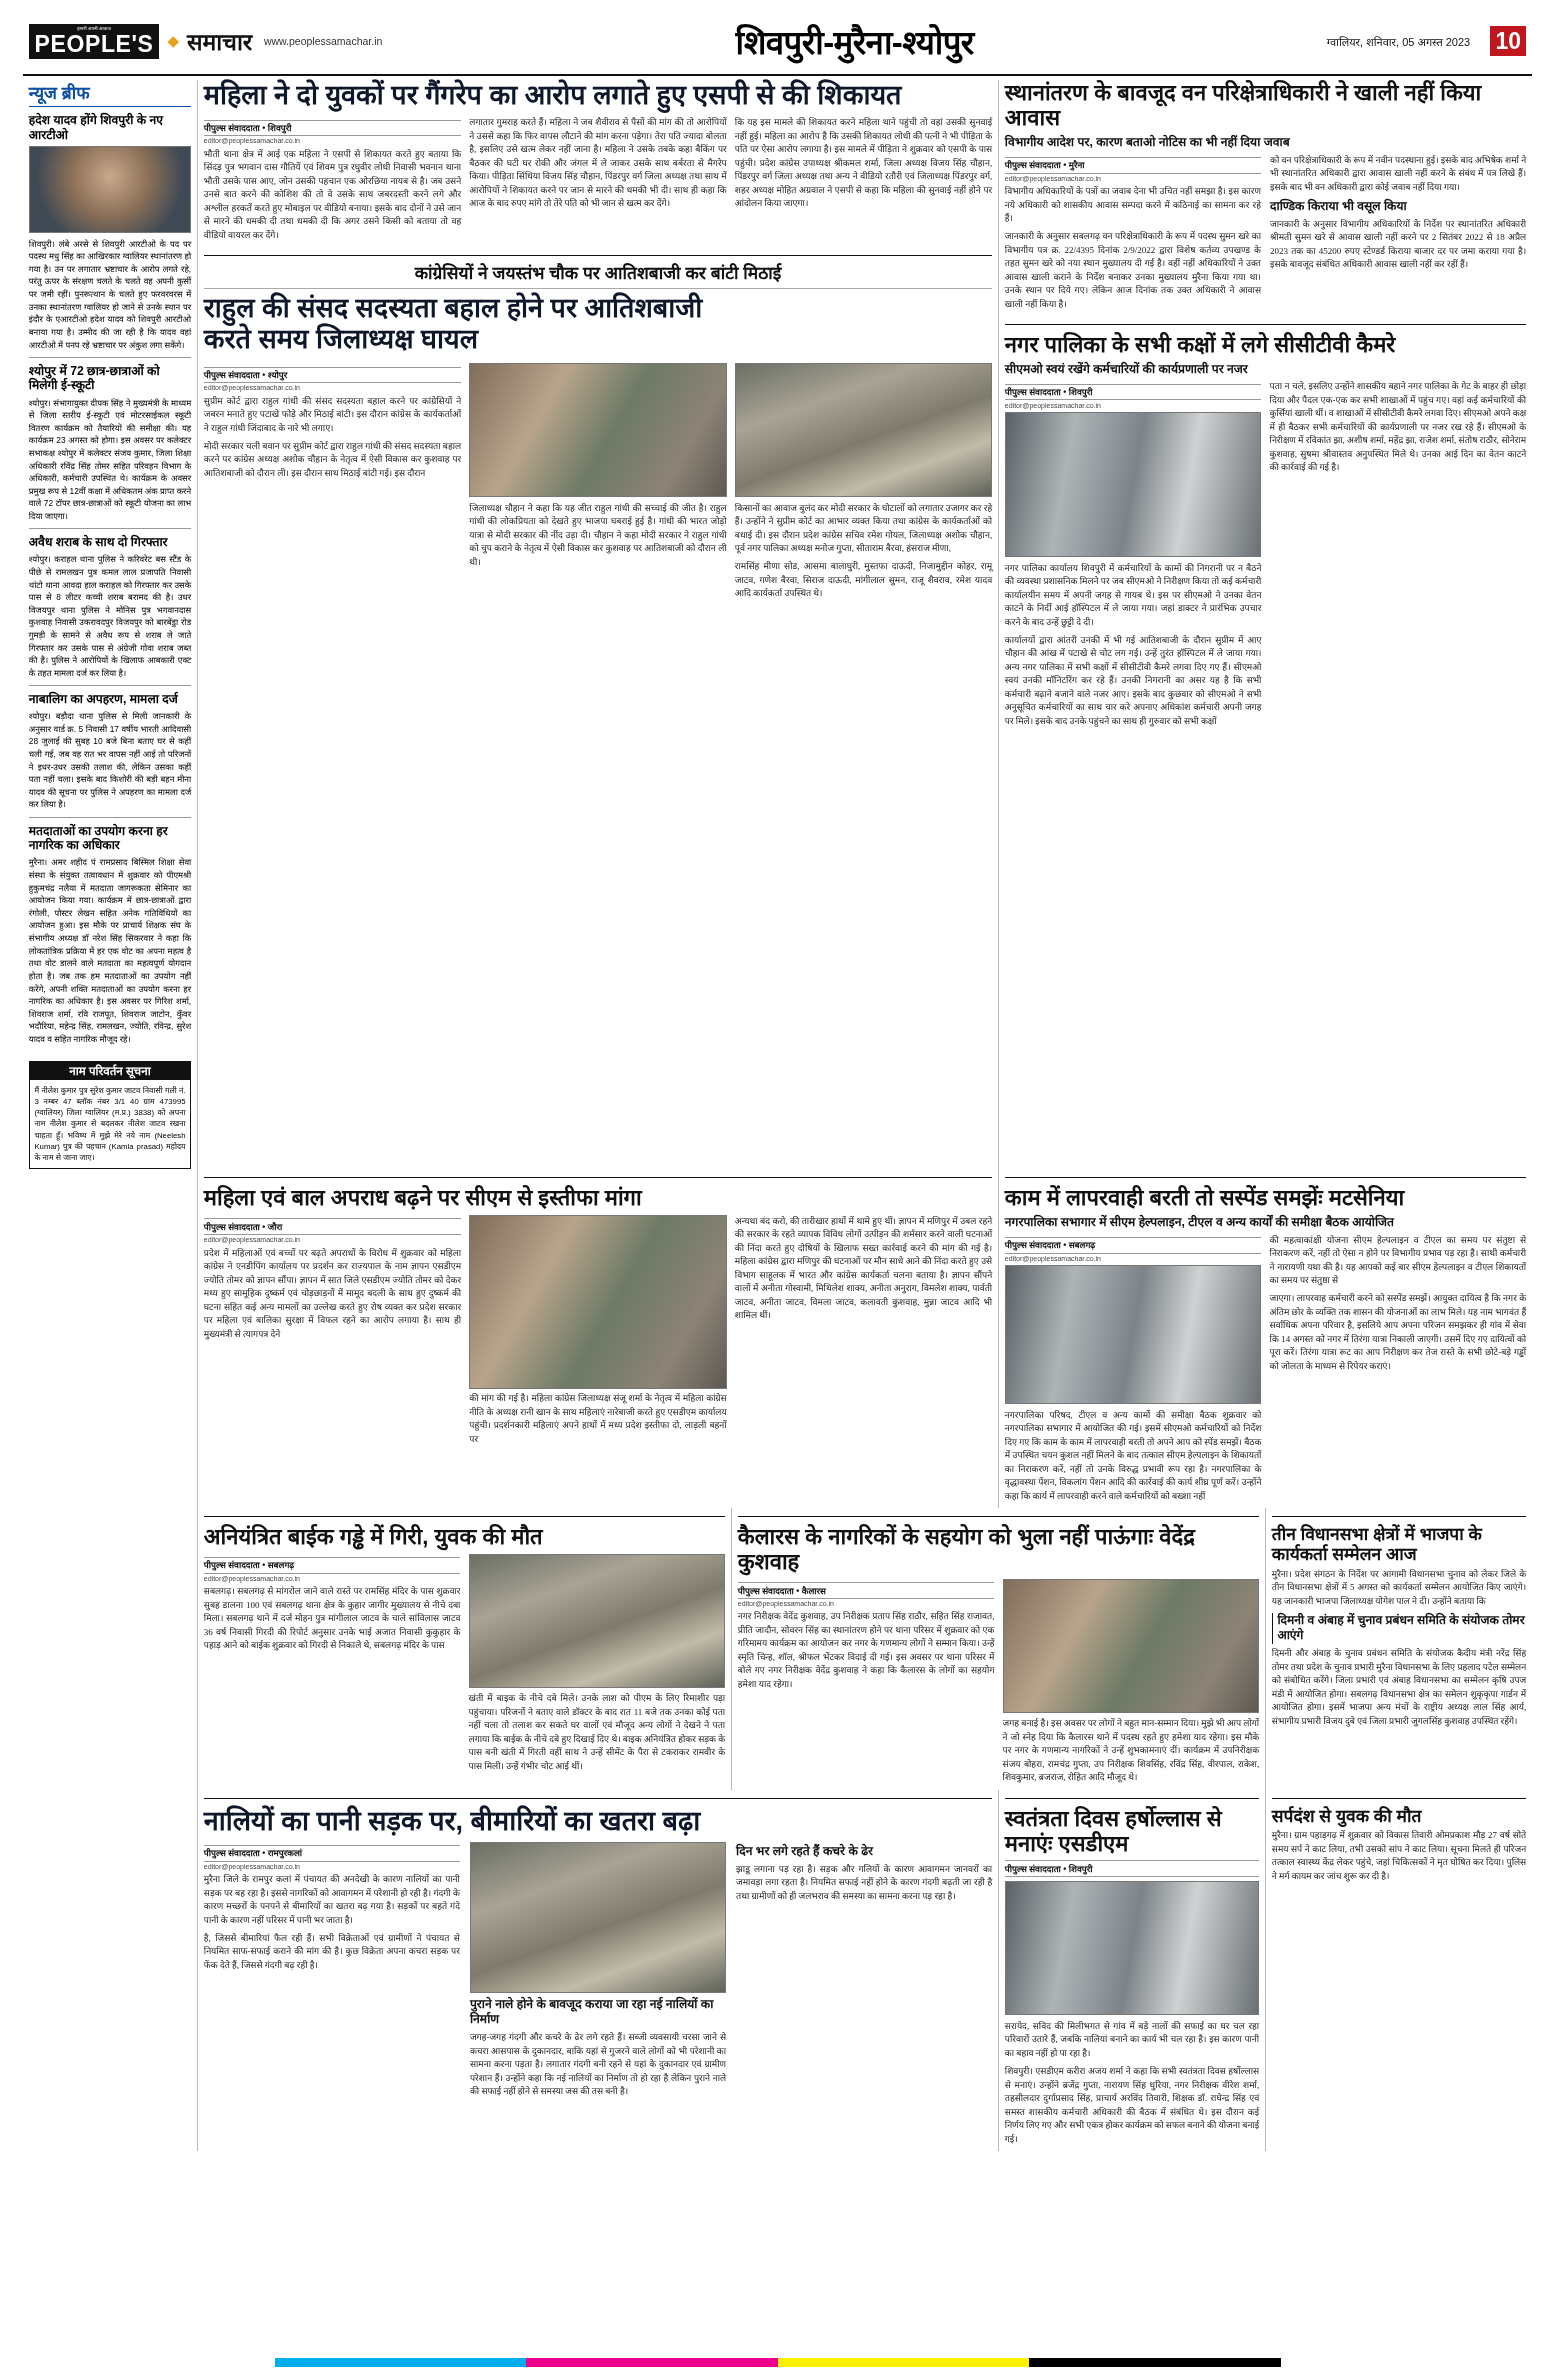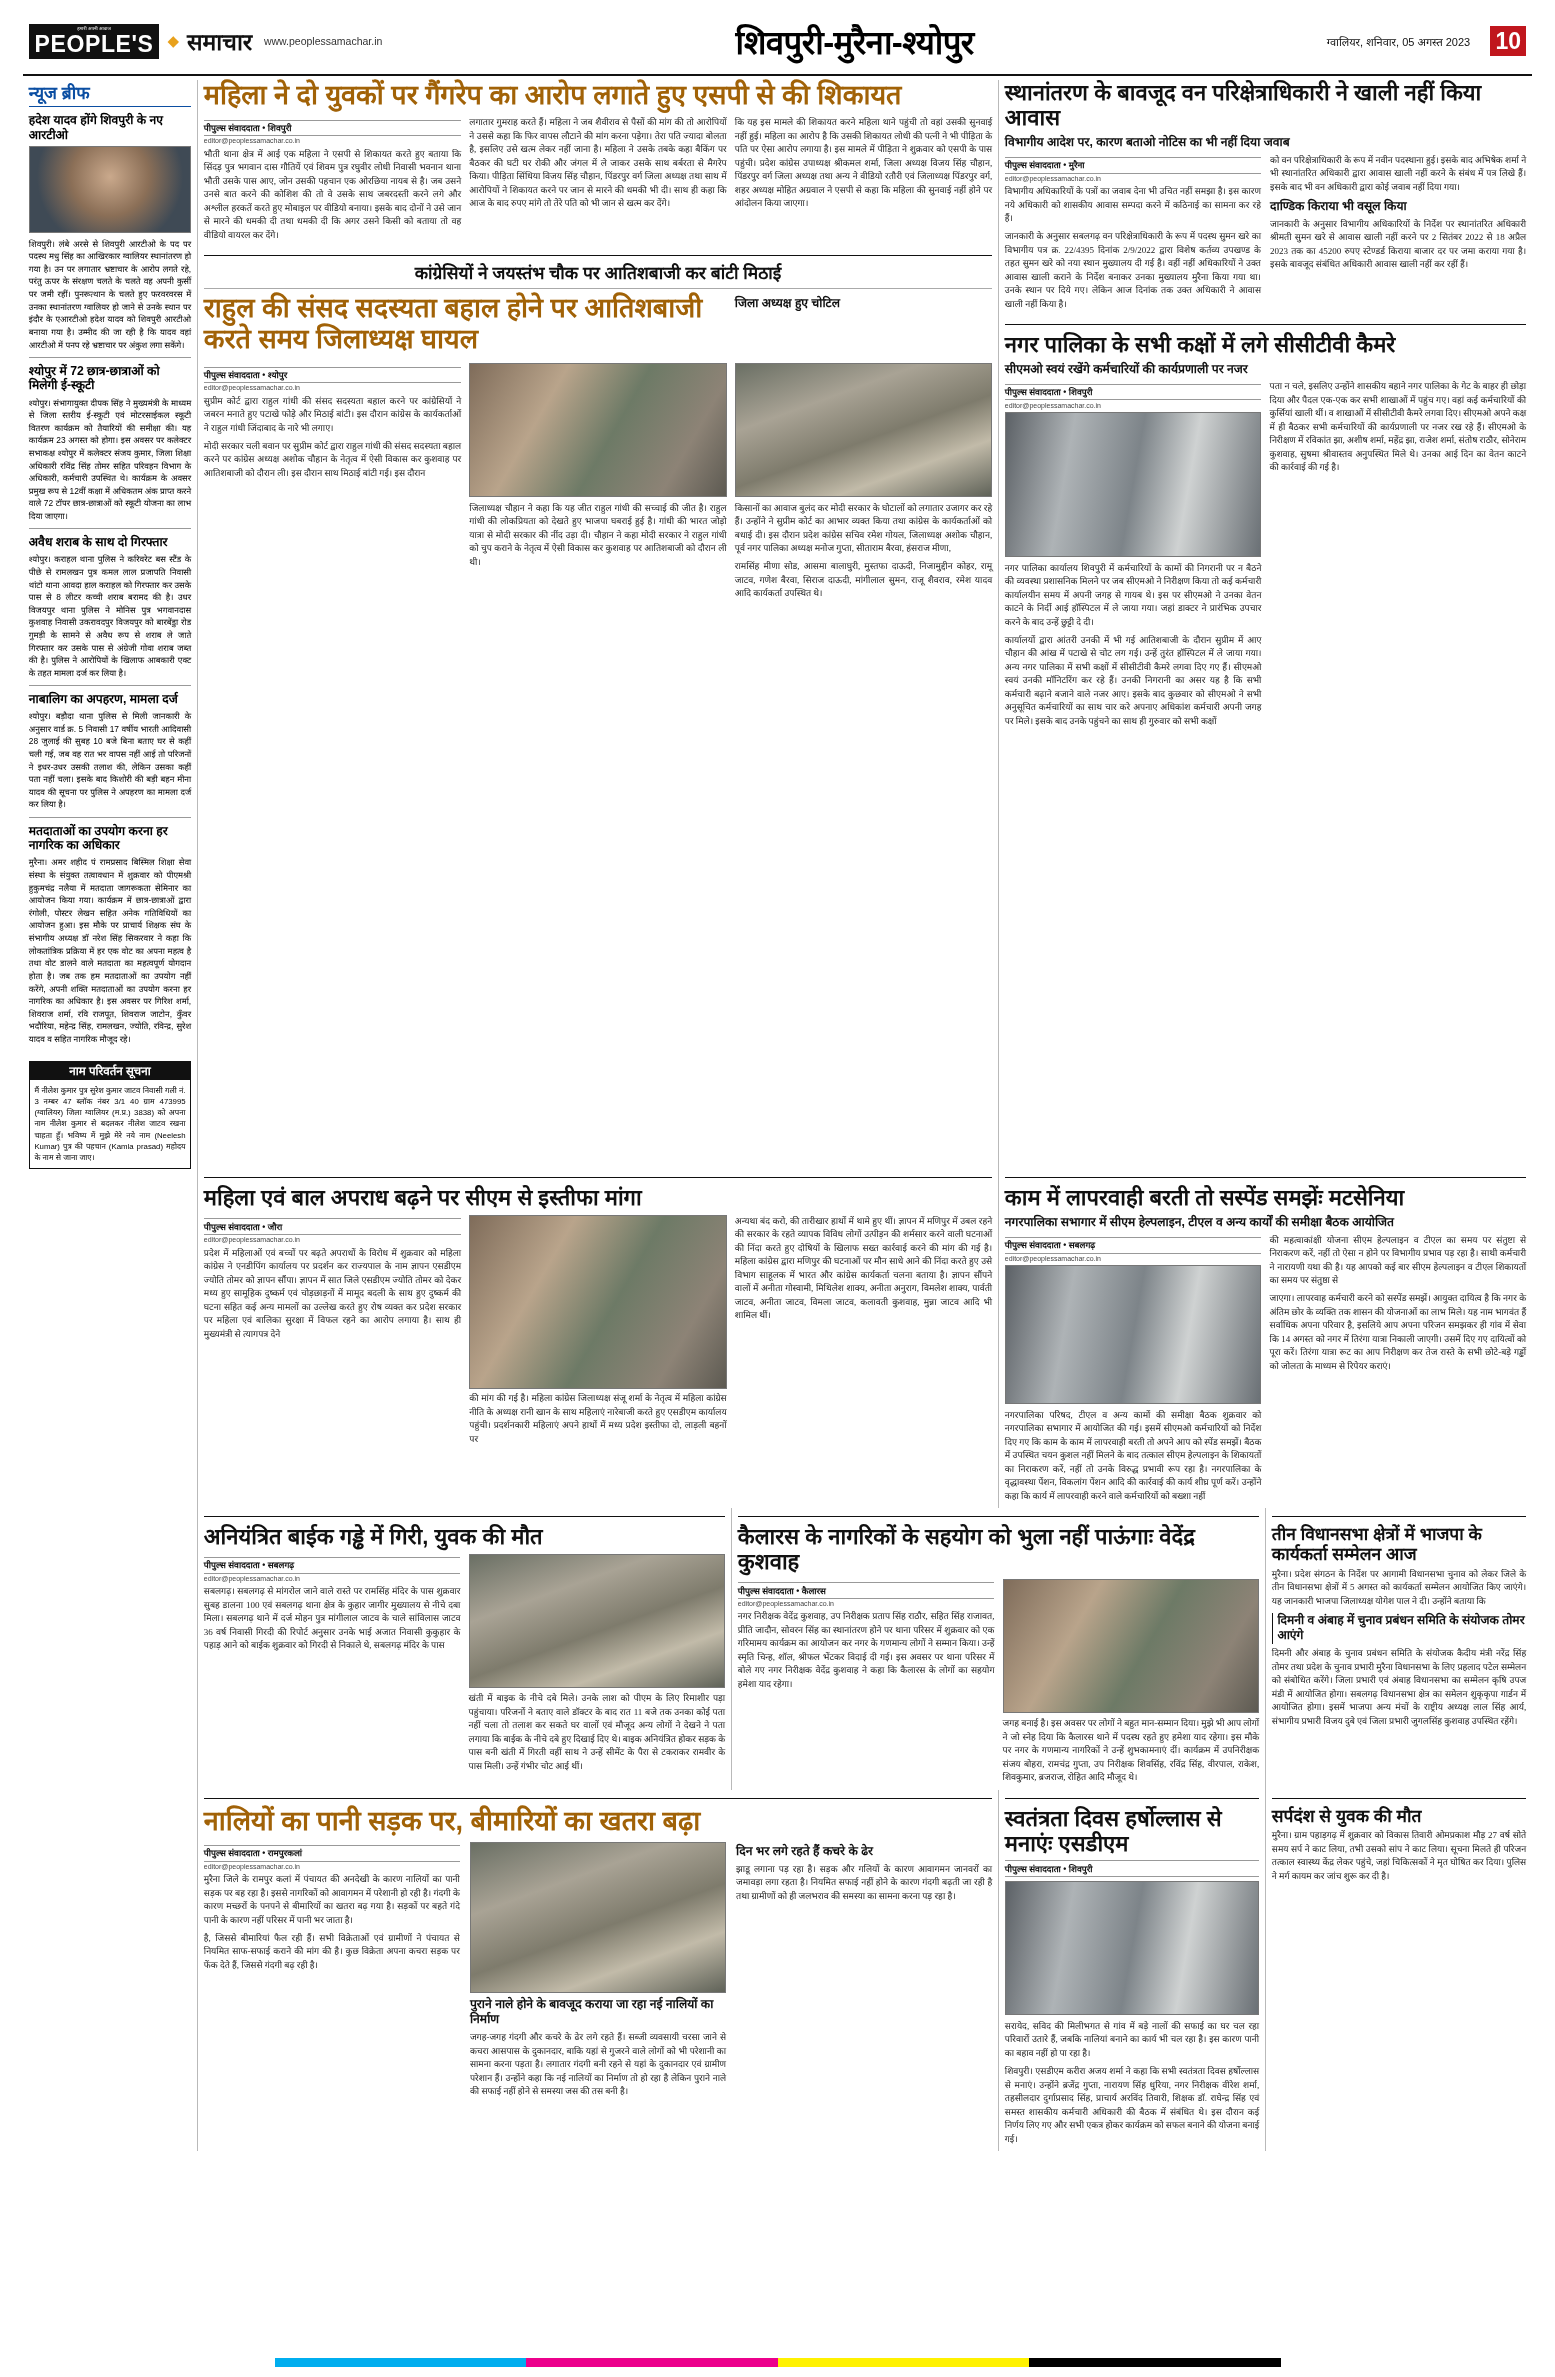--- a/index.html
+++ b/index.html
@@ -50,21 +50,21 @@
     display:grid;
     grid-template-columns: 174px 1fr 1fr 1fr 1fr 1fr;
     gap: 0px;
     padding-top: 4.6px;
   }
   .col { padding: 0 5.8px; }
   .vline { border-left:0.6px solid #b9b9b9; }
 
   
   h1.headline {
-    font-size: 27px; line-height:1.12; font-weight:bold; margin:0 0 5.8px 0; color:#a16207;
+    font-size: 27px; line-height:1.12; font-weight:bold; margin:0 0 5.8px 0; color:#0f172a;
   }
   h2.headline {
     font-size: 22px; line-height:1.14; font-weight:bold; margin:0 0 4.6px 0; color:#111;
   }
   h3.headline {
     font-size: 17.4px; line-height:1.16; font-weight:bold; margin:0 0 3.5px 0; color:#111;
   }
   .subhead {
     font-size:12.2px; font-weight:bold; line-height:1.25; margin:2.3px 0 3.5px 0; color:#111;
   }
@@ -204,23 +204,20 @@
         </div>
       </div>
 
       <div class="center-rule"></div>
 
       <h3 class="headline" style="text-align:center;">कांग्रेसियों ने जयस्तंभ चौक पर आतिशबाजी कर बांटी मिठाई</h3>
       <div class="thinrule"></div>
       <div style="display:grid; grid-template-columns: 1fr 1fr 1fr; gap:8.1px;">
         <div style="grid-column: 1 / span 2;">
           <h1 class="headline">राहुल की संसद सदस्यता बहाल होने पर आतिशबाजी करते समय जिलाध्यक्ष घायल</h1>
-        </div>
-        <div>
-          <div class="subhead">जिला अध्यक्ष हुए चोटिल</div>
         </div>
       </div>
       <div style="display:grid; grid-template-columns: 1fr 1fr 1fr; gap:8.1px; margin-top:3.5px;">
         <div>
           <div class="byline">पीपुल्स संवाददाता • श्योपुर</div>
           <div class="byemail">editor@peoplessamachar.co.in</div>
           <p class="body">सुप्रीम कोर्ट द्वारा राहुल गांधी की संसद सदस्यता बहाल करने पर कांग्रेसियों ने जबरन मनाते हुए पटाखे फोड़े और मिठाई बांटी। इस दौरान कांग्रेस के कार्यकर्ताओं ने राहुल गांधी जिंदाबाद के नारे भी लगाए।</p>
           <p class="body">मोदी सरकार चली बवान पर सुप्रीम कोर्ट द्वारा राहुल गांधी की संसद सदस्यता बहाल करने पर कांग्रेस अध्यक्ष अशोक चौहान के नेतृत्व में ऐसी विकास कर कुशवाह पर आतिशबाजी को दौरान ली। इस दौरान साथ मिठाई बांटी गई। इस दौरान</p>
         </div>
         <div>

